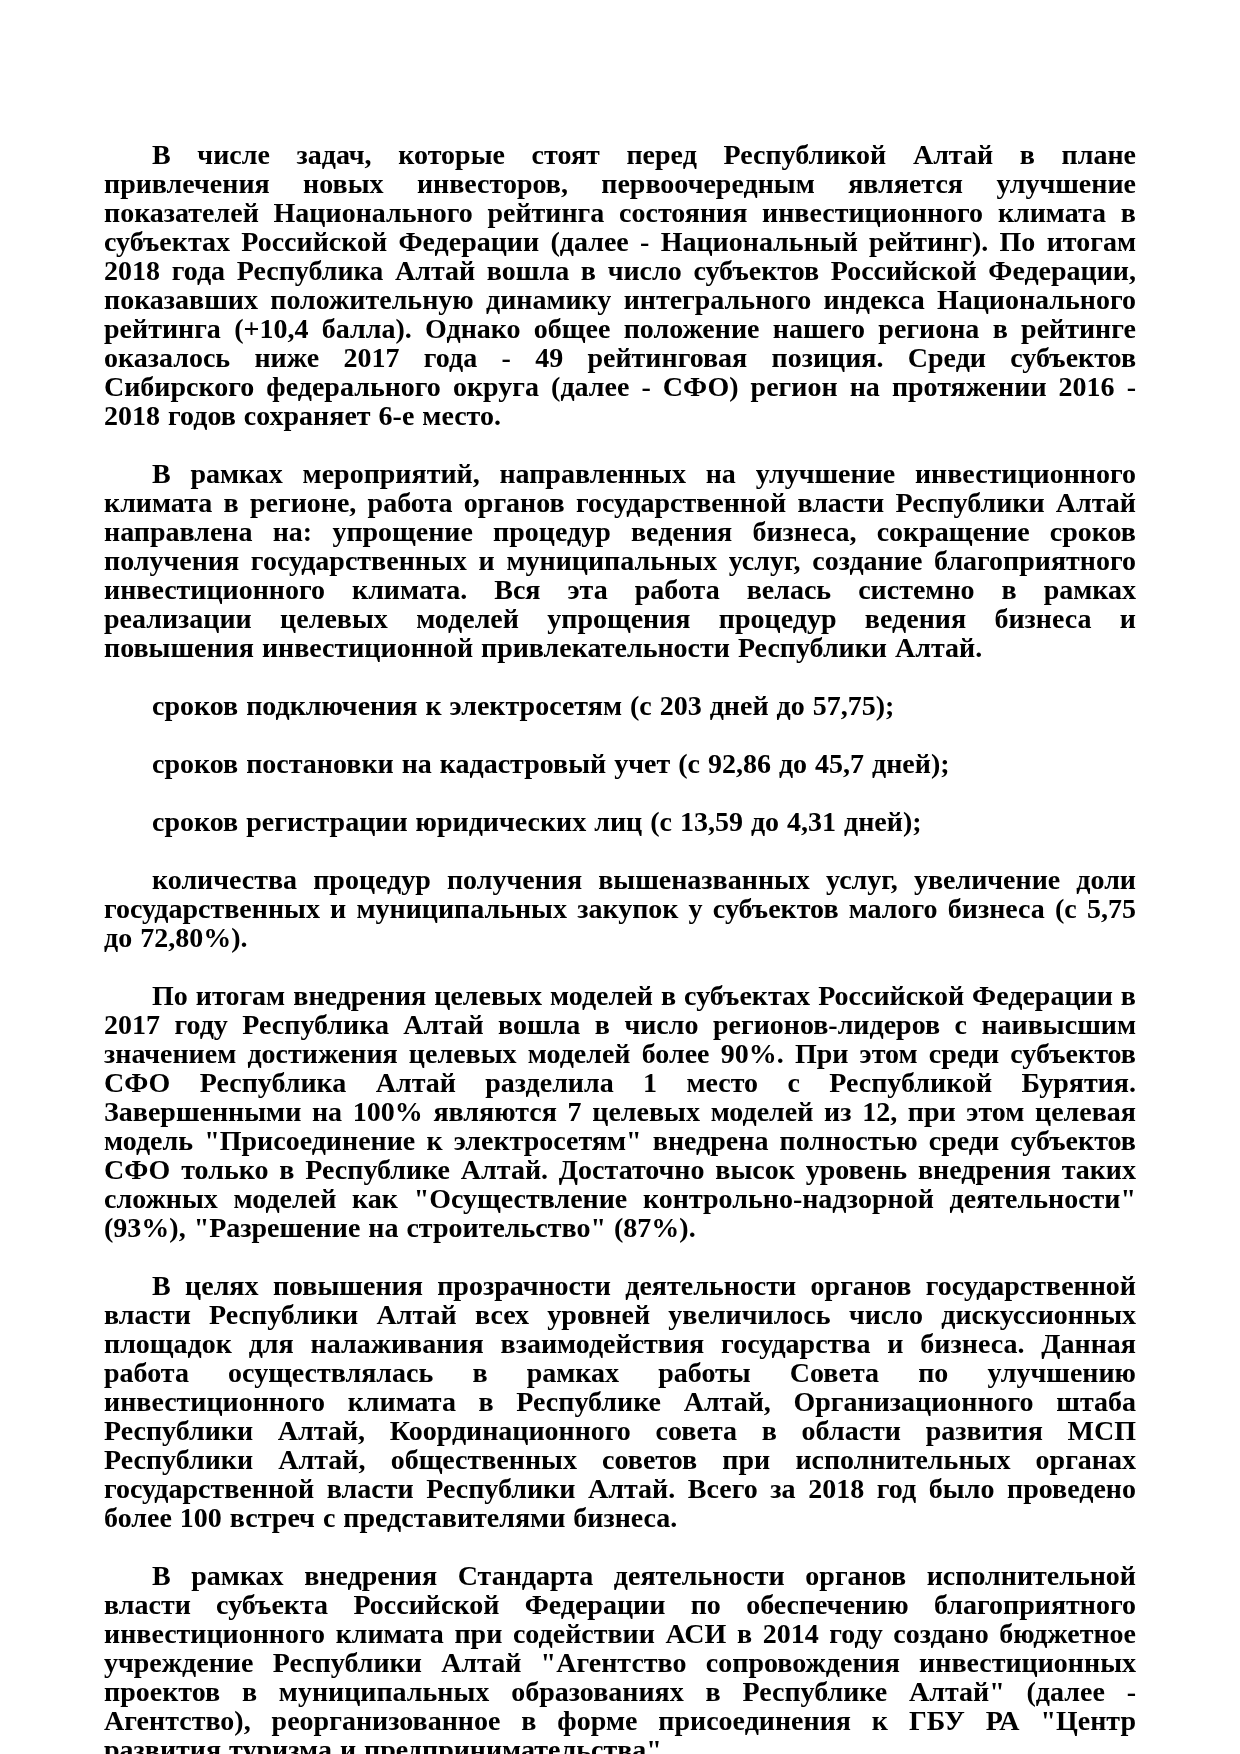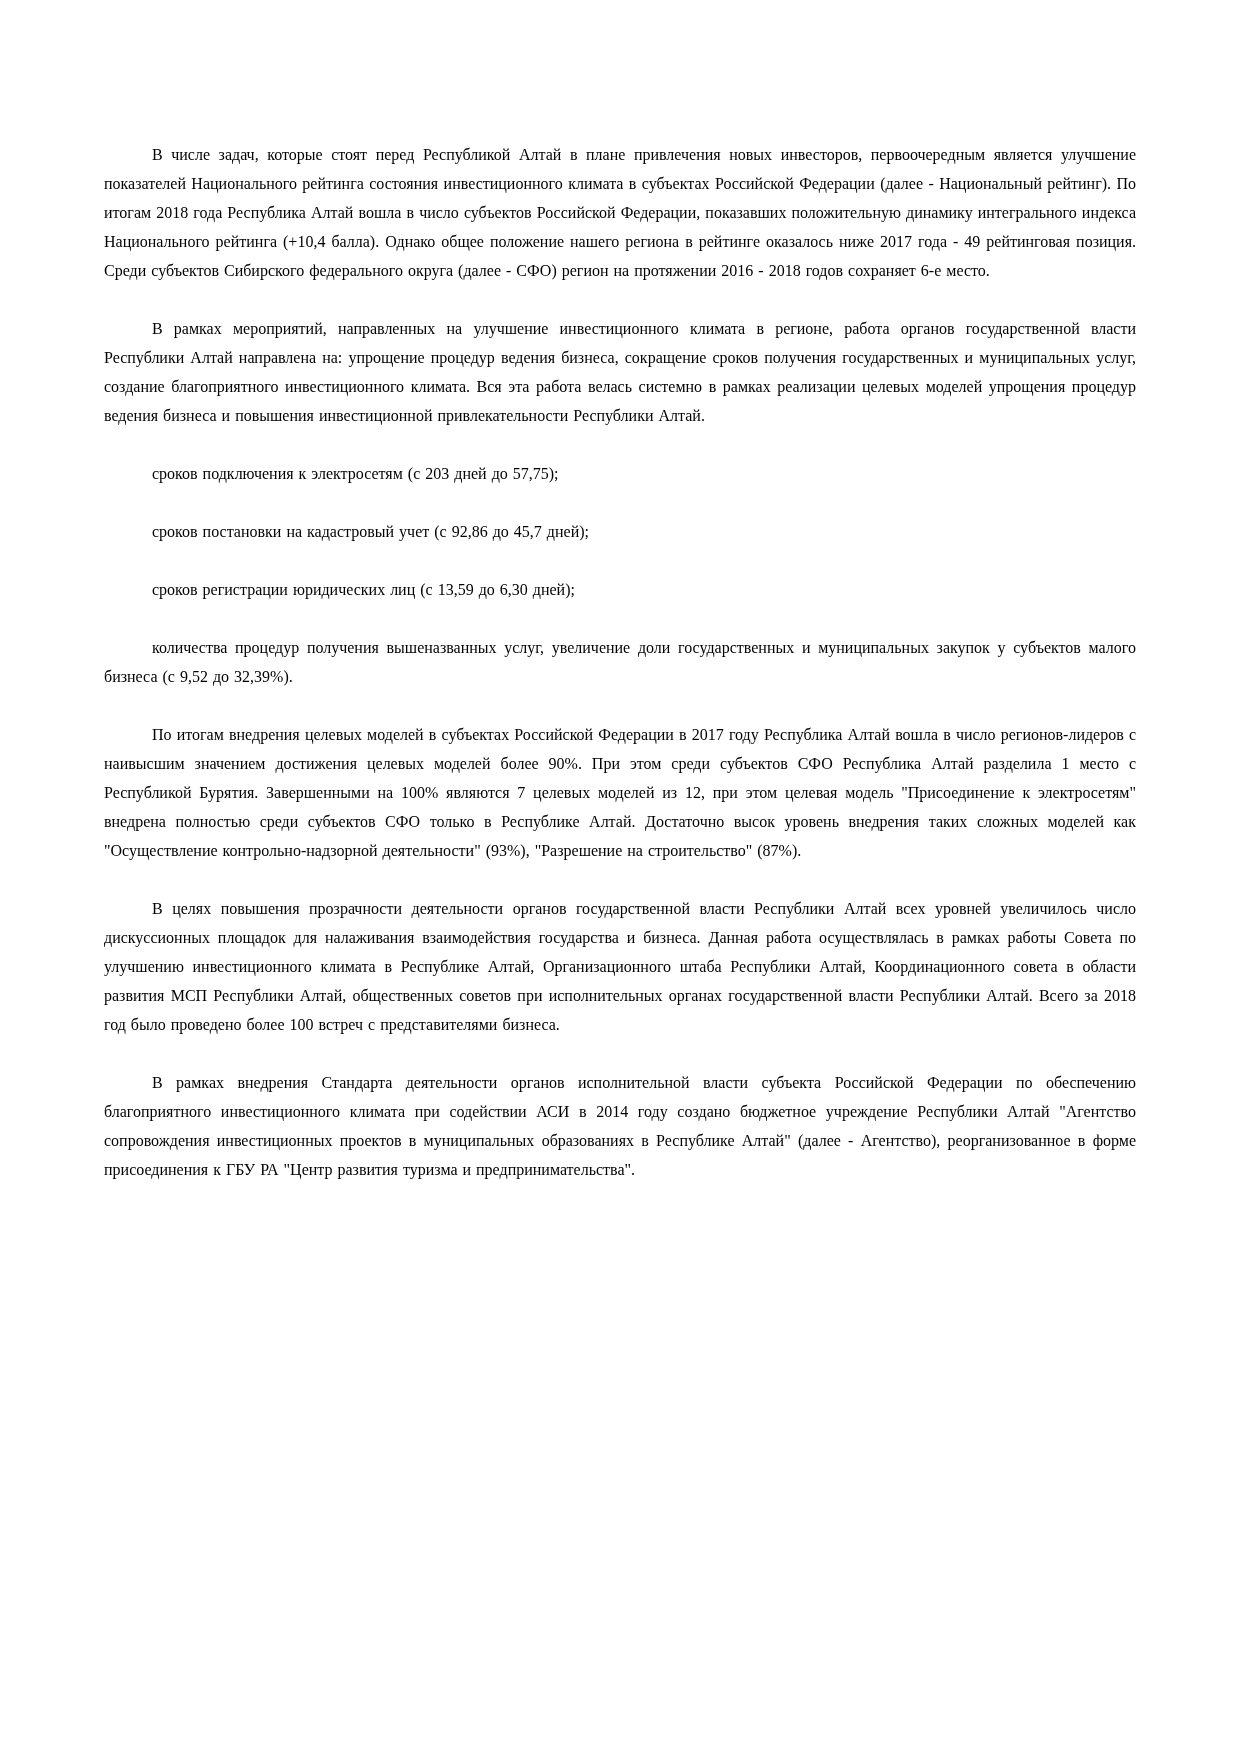--- a/index.html
+++ b/index.html
@@ -18,36 +18,37 @@
   }
   .content {
     position: absolute;
     left: 104px;
     top: 140px;
     width: 1032px;
   }
   .content p {
     margin: 0 0 29px 0;
     padding: 0;
-    font-size: 16px;
+    font-size: 28px;
     line-height: 29px;
     text-align: justify;
     text-indent: 48px;
     color: #000000;
     word-spacing: 1px;
+    font-weight: bold;
   }
 </style>
 </head>
 <body>
 
 <div class="page">
   <div class="content">
     <p>В числе задач, которые стоят перед Республикой Алтай в плане привлечения новых инвесторов, первоочередным является улучшение показателей Национального рейтинга состояния инвестиционного климата в субъектах Российской Федерации (далее - Национальный рейтинг). По итогам 2018 года Республика Алтай вошла в число субъектов Российской Федерации, показавших положительную динамику интегрального индекса Национального рейтинга (+10,4 балла). Однако общее положение нашего региона в рейтинге оказалось ниже 2017 года - 49 рейтинговая позиция. Среди субъектов Сибирского федерального округа (далее - СФО) регион на протяжении 2016 - 2018 годов сохраняет 6-е место.</p>
     <p>В рамках мероприятий, направленных на улучшение инвестиционного климата в регионе, работа органов государственной власти Республики Алтай направлена на: упрощение процедур ведения бизнеса, сокращение сроков получения государственных и муниципальных услуг, создание благоприятного инвестиционного климата. Вся эта работа велась системно в рамках реализации целевых моделей упрощения процедур ведения бизнеса и повышения инвестиционной привлекательности Республики Алтай.</p>
     <p>сроков подключения к электросетям (с 203 дней до 57,75);</p>
     <p>сроков постановки на кадастровый учет (с 92,86 до 45,7 дней);</p>
-    <p>сроков регистрации юридических лиц (с 13,59 до 6,30 дней);</p>
-    <p>количества процедур получения вышеназванных услуг, увеличение доли государственных и муниципальных закупок у субъектов малого бизнеса (с 9,52 до 32,39%).</p>
+    <p>сроков регистрации юридических лиц (с 13,59 до 4,31 дней);</p>
+    <p>количества процедур получения вышеназванных услуг, увеличение доли государственных и муниципальных закупок у субъектов малого бизнеса (с 5,75 до 72,80%).</p>
     <p>По итогам внедрения целевых моделей в субъектах Российской Федерации в 2017 году Республика Алтай вошла в число регионов-лидеров с наивысшим значением достижения целевых моделей более 90%. При этом среди субъектов СФО Республика Алтай разделила 1 место с Республикой Бурятия. Завершенными на 100% являются 7 целевых моделей из 12, при этом целевая модель "Присоединение к электросетям" внедрена полностью среди субъектов СФО только в Республике Алтай. Достаточно высок уровень внедрения таких сложных моделей как "Осуществление контрольно-надзорной деятельности" (93%), "Разрешение на строительство" (87%).</p>
     <p>В целях повышения прозрачности деятельности органов государственной власти Республики Алтай всех уровней увеличилось число дискуссионных площадок для налаживания взаимодействия государства и бизнеса. Данная работа осуществлялась в рамках работы Совета по улучшению инвестиционного климата в Республике Алтай, Организационного штаба Республики Алтай, Координационного совета в области развития МСП Республики Алтай, общественных советов при исполнительных органах государственной власти Республики Алтай. Всего за 2018 год было проведено более 100 встреч с представителями бизнеса.</p>
     <p>В рамках внедрения Стандарта деятельности органов исполнительной власти субъекта Российской Федерации по обеспечению благоприятного инвестиционного климата при содействии АСИ в 2014 году создано бюджетное учреждение Республики Алтай "Агентство сопровождения инвестиционных проектов в муниципальных образованиях в Республике Алтай" (далее - Агентство), реорганизованное в форме присоединения к ГБУ РА "Центр развития туризма и предпринимательства".</p>
   </div>
 </div>
 
 </body></html>

